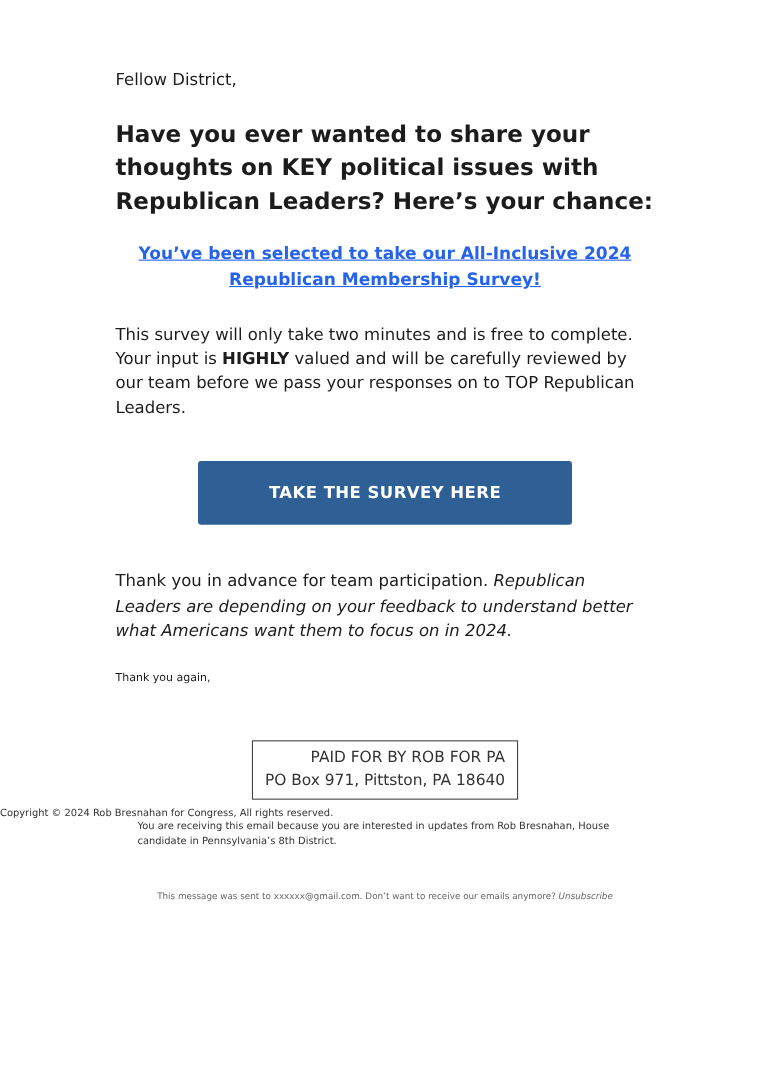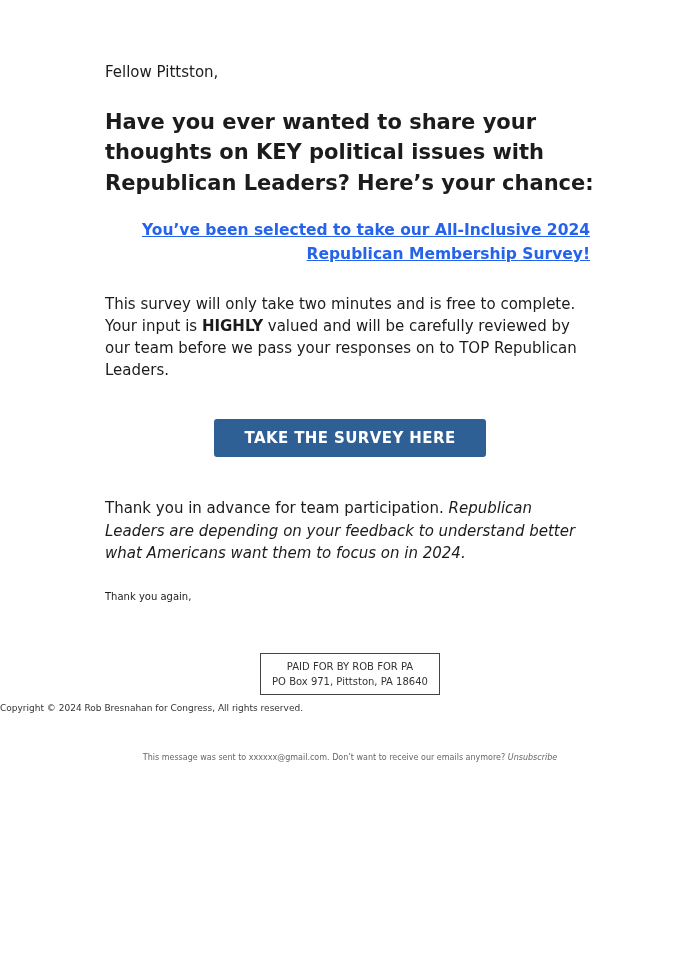--- a/index.html
+++ b/index.html
@@ -18,21 +18,21 @@
       line-height: 1.45;
       margin-bottom: 23px;
     }
     .intro {
       font-size: 21px;
       font-weight: bold;
       line-height: 1.45;
       margin-bottom: 20px;
     }
     .survey-link-wrap {
-      text-align: right;
+      text-align: center;
       max-width: 480px;
       margin: 0 auto 26px auto;
       line-height: 1.5;
     }
     .survey-link {
       color: var(--link-color, #2563eb);
       font-weight: bold;
       font-size: 15.5px;
       text-decoration: underline;
       cursor: pointer;
@@ -40,22 +40,22 @@
     .body-text {
       font-size: 15px;
       line-height: 1.48;
       margin-bottom: 38px;
     }
     .bold { font-weight: bold; }
     .italic { font-style: italic; }
     .button-row { text-align: center; margin-bottom: 40px; }
     .cta-button {
       display: inline-block;
-      width: 272px;
-      padding: 10px 0;
+      width: 340px;
+      padding: 20px 0;
       background: var(--button-bg, #2e6095);
       color: #ffffff;
       font-weight: bold;
       font-size: 15px;
       letter-spacing: 0.4px;
       text-decoration: none;
       text-align: center;
       border-radius: 3px;
       cursor: pointer;
     }
@@ -66,22 +66,22 @@
     }
     .signoff {
       font-size: 10px;
       line-height: 1.48;
     }
     .paid-box {
       width: fit-content;
       margin: 48px auto 7px auto;
       border: 1px solid #444444;
       padding: 5px 11px;
-      text-align: center;
-      font-size: 10px;
+      text-align: right;
+      font-size: 14px;
       line-height: 1.5;
       color: #333333;
     }
     .footer {
       font-size: 9px;
       color: #333333;
       line-height: 1.4;
     }
     .footer .reason {
       max-width: 450px;
@@ -101,21 +101,21 @@
       font-style: italic;
     }
   </style>
 </head>
 <body>
 
 <div class="email-page">
 
   <div class="content">
 
-    <p class="greeting">Fellow Pittston,</p>
+    <p class="greeting">Fellow District,</p>
 
     <p class="intro">Have you ever wanted to share your thoughts on KEY political issues with Republican Leaders? Here’s your chance:</p>
 
     <p class="survey-link-wrap"><a class="survey-link" href="#">You’ve been selected to take our All-Inclusive 2024 Republican Membership Survey!</a></p>
 
     <p class="body-text"><span>This survey will only take two minutes and is free to complete. Your input is </span><span class="bold">HIGHLY</span><span> valued and will be carefully reviewed by our team before we pass your responses on to TOP Republican Leaders.</span></p>
 
     <div class="button-row">
       <a href="#" class="cta-button">TAKE THE SURVEY HERE</a>
     </div>
@@ -126,17 +126,18 @@
 
   </div>
 
   <div class="paid-box">
     <div>PAID FOR BY ROB FOR PA</div>
     <div>PO Box 971, Pittston, PA 18640</div>
   </div>
 
   <div class="footer">
     <div class="copyright">Copyright © 2024 Rob Bresnahan for Congress, All rights reserved.</div>
+    <div class="reason">You are receiving this email because you are interested in updates from Rob Bresnahan, House candidate in Pennsylvania’s 8th District.</div>
   </div>
 
   <div class="sent-note"><span>This message was sent to xxxxxx@gmail.com. Don’t want to receive our emails anymore? </span><a href="#" class="unsub">Unsubscribe</a></div>
 
 </div>
 
 </body></html>

